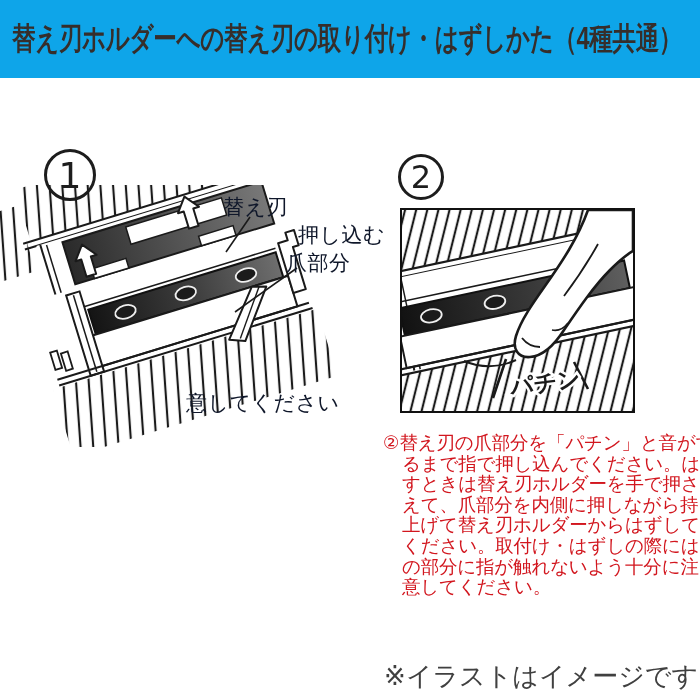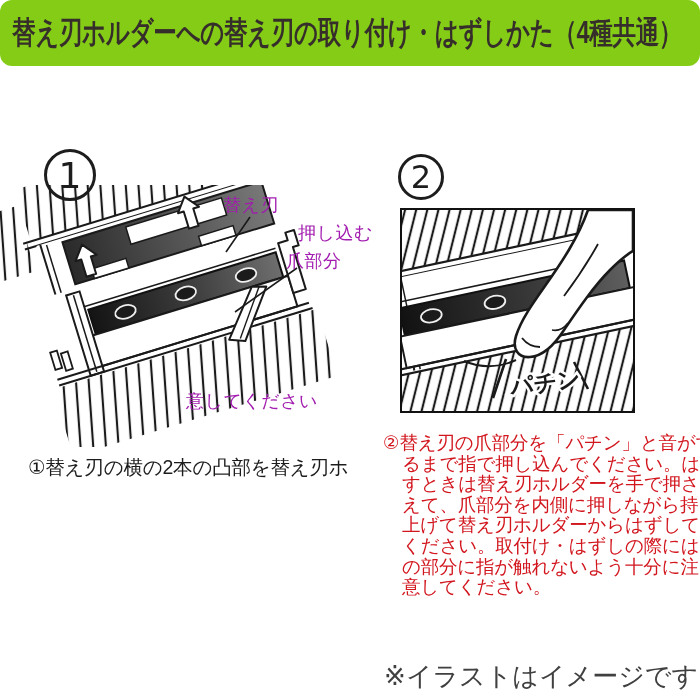--- a/index.html
+++ b/index.html
@@ -9,25 +9,24 @@
     width: 700px;
     height: 700px;
     background: #ffffff;
     overflow: hidden;
     font-family: "Liberation Sans", "DejaVu Sans", sans-serif;
     color: #1a1a1a;
   }
   .header-bar {
     position: absolute;
     left: 0; top: 0;
-    width: 700px; height: 66px;
-    background: #84cc16;
+    width: 700px; height: 78px;
+    background: #0ea5e9;
     display: flex;
     align-items: center;
-    border-radius: 12px;
   }
   .header-title {
     position: absolute;
     left: 12px;
     white-space: nowrap;
     font-size: 31px;
     font-weight: bold;
     color: #362e2b;
     transform: scaleX(0.76);
     transform-origin: left center;
@@ -42,22 +41,22 @@
     justify-content: center;
     color: #1d1d1d;
     background: #fff;
     font-family: "DejaVu Sans", sans-serif;
   }
   .c1 { left: 44px; top: 149px; width: 52px; height: 52px; font-size: 36px; }
   .c2 { left: 398px; top: 154px; width: 46px; height: 46px; font-size: 32px; border-width: 3px; }
   .illo1 { position: absolute; left: 0; top: 185px; width: 360px; height: 262px; }
   .illo-label {
     position: absolute;
-    font-size: 18px;
-    color: #a21caf;
+    font-size: 21px;
+    color: #0f172a;
     white-space: nowrap;
     letter-spacing: 0.5px;
   }
   .lbl-blade  { left: 223px; top: 193px; }
   .lbl-push   { left: 298px; top: 221px; }
   .lbl-claw   { left: 286px; top: 249px; text-align: center; }
   .lbl-holder { left: 186px; top: 389px; }
   .frame2 {
     position: absolute;
     left: 400px; top: 208px;
@@ -165,21 +164,20 @@
     <line x1="250" y1="32" x2="226" y2="67" stroke="#1a1a1a" stroke-width="1.6"></line>
     <line x1="297" y1="83" x2="235" y2="127" stroke="#1a1a1a" stroke-width="1.6"></line>
   </svg>
 
   <div class="illo-label lbl-blade">替え刃</div>
   <div class="illo-label lbl-push">押し込む</div>
   <div class="illo-label lbl-claw">爪部分</div>
   <div class="illo-label lbl-holder">意してください</div>
 
   <div class="caption caption-black">
-    <div class="cap-line">①替え刃の横の2本の凸部を替え刃ホ</div>
   </div>
 
   <div class="num-circle c2">
     <span>2</span>
   </div>
 
   <div class="frame2">
     <svg viewBox="0 0 231 201" width="231" height="201">
       <defs>
         <pattern id="hat2" width="12" height="400" patternUnits="userSpaceOnUse" patternTransform="skewX(-26)">

